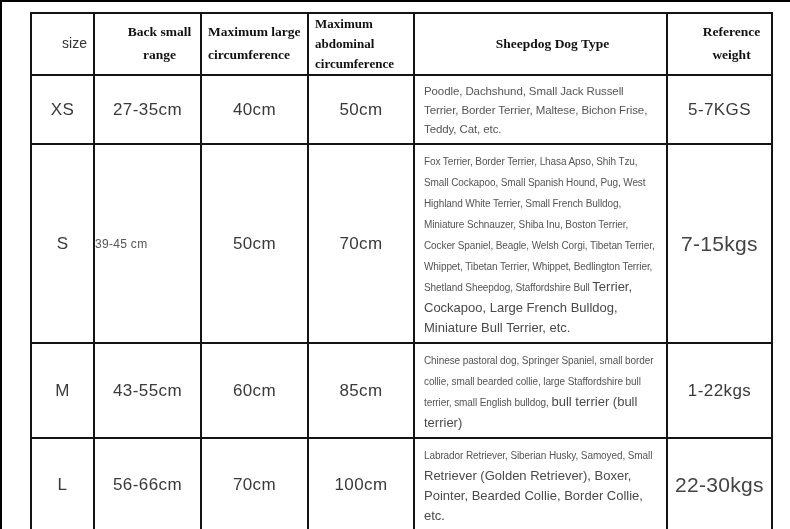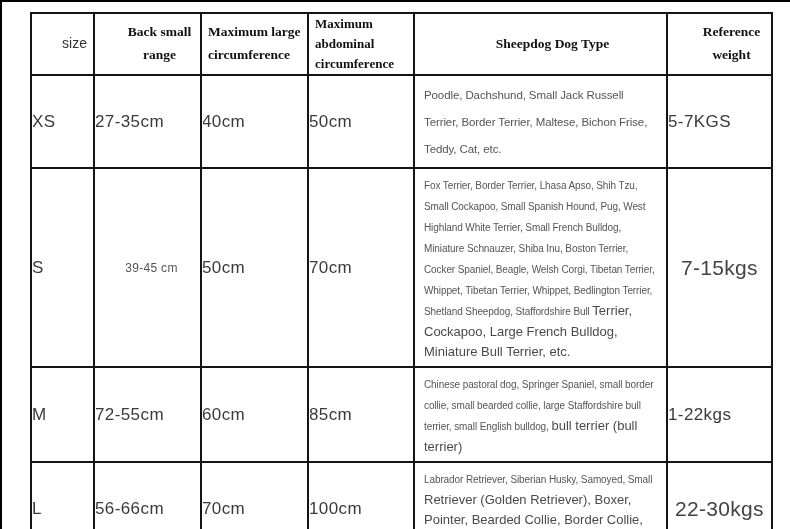--- a/index.html
+++ b/index.html
@@ -54,36 +54,36 @@
   th.hdr-size {
     font-family: "Liberation Sans", "DejaVu Sans", sans-serif;
     font-weight: normal;
     font-size: 14px;
     color: #333;
   }
   th.hdr-left { text-align: left; padding-left: 6px; }
   th.hdr-abd  { font-size: 13px; line-height: 1.55; border-radius: 18px; }
   
   td.num {
-    text-align: left;
+    text-align: center;
     color: #3a3a3a;
     font-size: 17px;
     letter-spacing: 0.4px;
     border-radius: 9px;
   }
-  td.num-sm { text-align: center; color: #555; font-size: 12px; letter-spacing: 0.3px; padding-left: 8px; }
+  td.num-sm { color: #555; font-size: 12px; letter-spacing: 0.3px; }
   td.num-md { text-align: center; color: #444; font-size: 21px; letter-spacing: 0.3px; }
   
   td.dogs {
     text-align: left;
     padding: 5px 9px;
     color: #555;
     line-height: 19px;
   }
-  td.dogs-xs { line-height: 25px; }
+  td.dogs-xs { line-height: 17px; }
   .seg-sm { font-size: 10px;  letter-spacing: -0.1px; }
   .seg-md { font-size: 11.5px; letter-spacing: -0.1px; }
   .seg-lg { font-size: 13px;  color: #4a4a4a; }
   
   tr.r-head { height: 46px; }
   tr.r-xs   { height: 62px; }
   tr.r-s    { height: 138px; }
   tr.r-m    { height: 60px; }
   tr.r-l    { height: 64px; }
 </style>
@@ -127,21 +127,21 @@
       <td class="num">S</td>
       <td class="num-sm">39-45 cm</td>
       <td class="num">50cm</td>
       <td class="num">70cm</td>
       <td class="dogs"><span class="seg-sm">Fox Terrier, Border Terrier, Lhasa Apso, Shih Tzu, Small Cockapoo, Small Spanish Hound, Pug, West Highland White Terrier, Small French Bulldog, Miniature Schnauzer, Shiba Inu, Boston Terrier, Cocker Spaniel, Beagle, Welsh Corgi, Tibetan Terrier, Whippet, Tibetan Terrier, Whippet, Bedlington Terrier, Shetland Sheepdog, Staffordshire Bull </span><span class="seg-lg">Terrier, Cockapoo, Large French Bulldog, Miniature Bull Terrier, etc.</span></td>
       <td class="num-md">7-15kgs</td>
     </tr>
 
     <tr class="r-m">
       <td class="num">M</td>
-      <td class="num">72-55cm</td>
+      <td class="num">43-55cm</td>
       <td class="num">60cm</td>
       <td class="num">85cm</td>
       <td class="dogs"><span class="seg-sm">Chinese pastoral dog, Springer Spaniel, small border collie, small bearded collie, large Staffordshire bull terrier, small English bulldog, </span><span class="seg-lg">bull terrier (bull terrier)</span></td>
       <td class="num">1-22kgs</td>
     </tr>
 
     <tr class="r-l">
       <td class="num">L</td>
       <td class="num">56-66cm</td>
       <td class="num">70cm</td>

